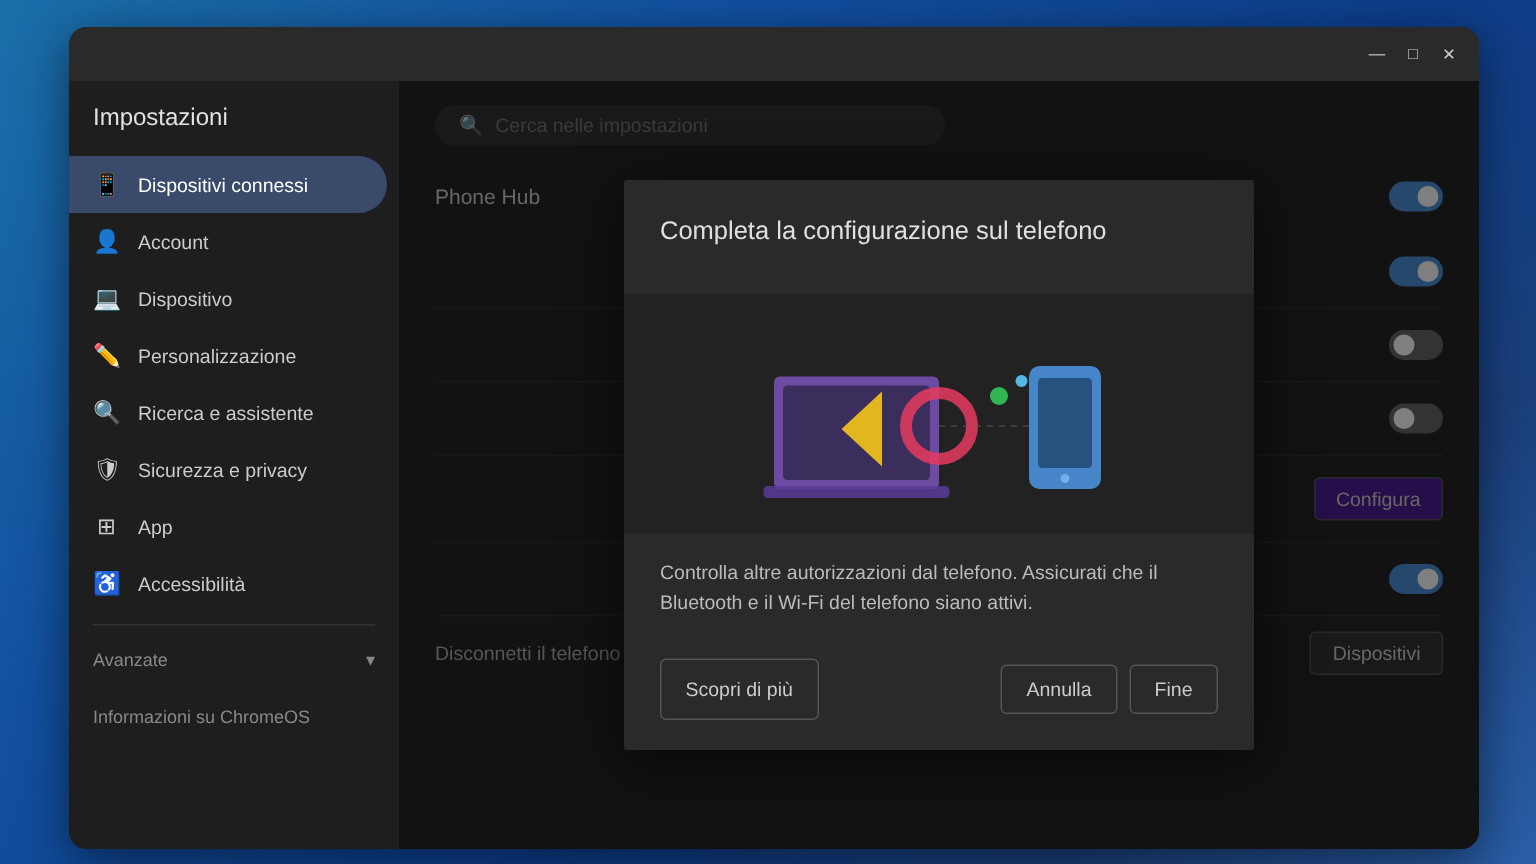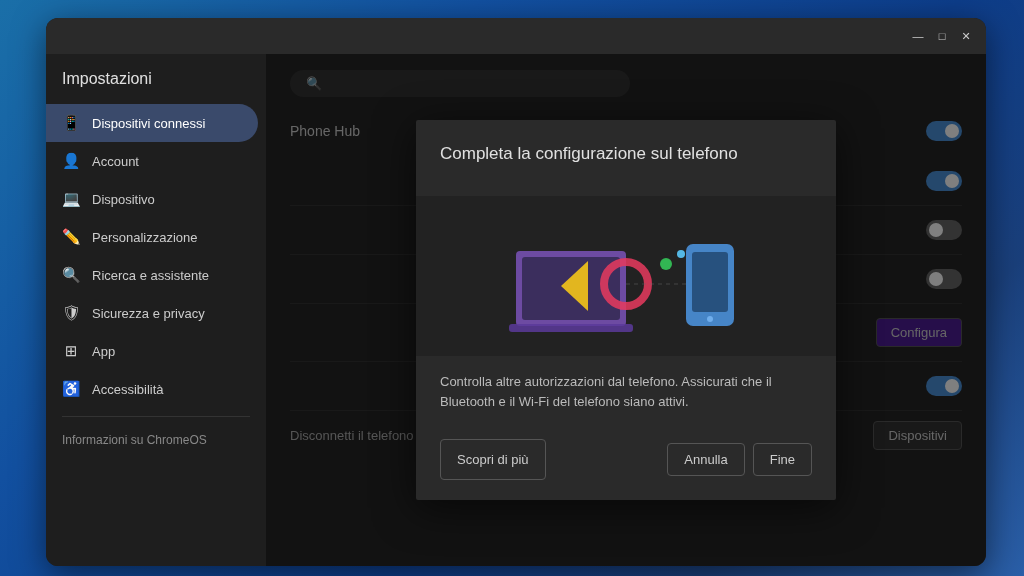--- a/index.html
+++ b/index.html
@@ -335,31 +335,36 @@
         <span>App</span>
       </div>
 
       <div class="sidebar-item">
         <span class="icon">♿</span>
         <span>Accessibilità</span>
       </div>
 
       <div class="sidebar-divider"></div>
 
+      <div class="sidebar-section">
+        <span>Avanzate</span>
+        <span>▾</span>
+      </div>
 
       <div class="sidebar-section" style="margin-top: 8px;">
         <span>Informazioni su ChromeOS</span>
       </div>
     </div>
 
     <div class="content-area">
 
       <div style="display:flex; align-items:center; gap:12px; margin-bottom:16px;">
         <div class="search-box">
           <span style="color:#aaa; font-size:13px;">🔍</span>
+          <input type="text" placeholder="Cerca nelle impostazioni" style="">
         </div>
       </div>
 
       <div class="phone-hub-row">
         <span class="phone-hub-label">Phone Hub</span>
         <div class="toggle"></div>
       </div>
 
       <div class="rows-container">
         <div class="setting-row">

